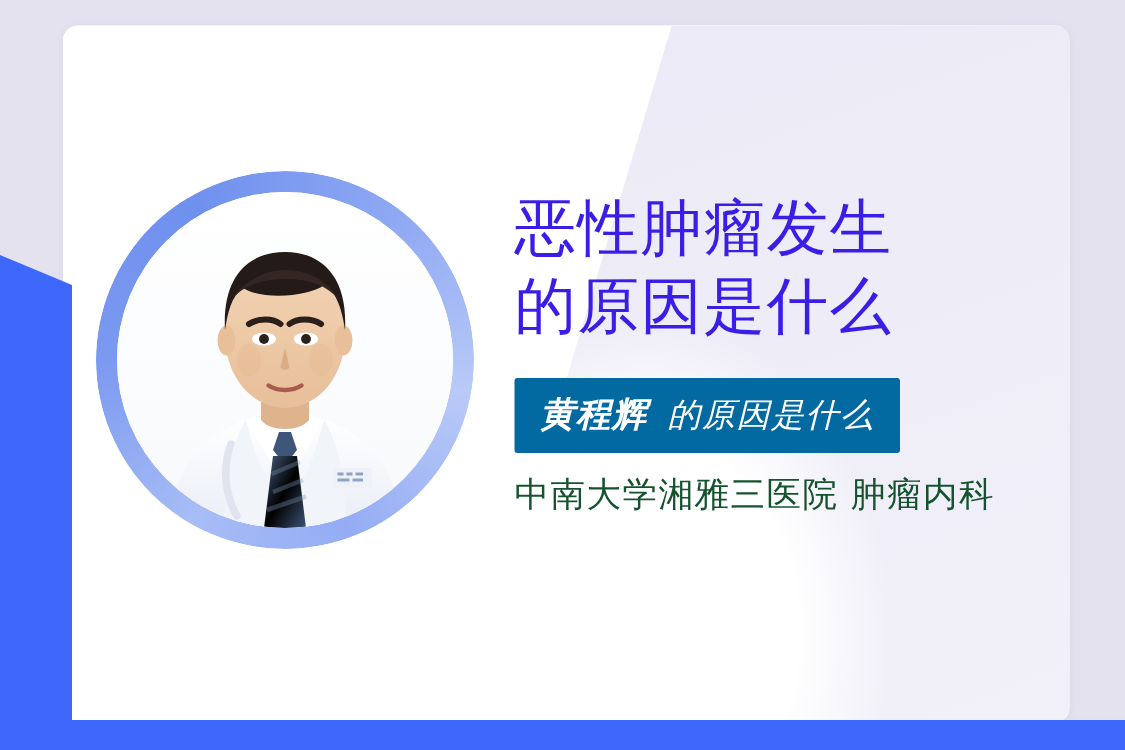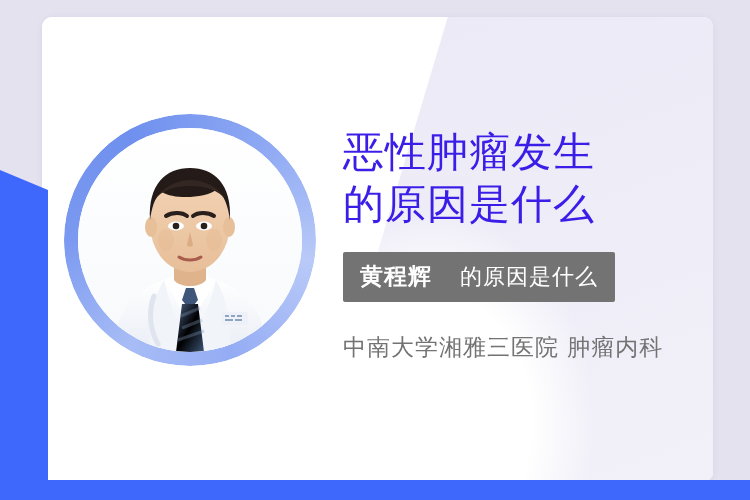--- a/index.html
+++ b/index.html
@@ -139,43 +139,44 @@
     font-size: 41px;
     line-height: 52px;
     letter-spacing: 1px;
     font-weight: 400;
     white-space: pre-line;
     font-family: "DejaVu Sans", "Liberation Sans", sans-serif;
   }
   .badge {
     display: inline-flex;
     align-items: center;
-    gap: 28px;
+    gap: 13px;
     margin-top: 22px;
     padding: 9px 17px 10px 17px;
-    background: #737373;
+    background: #0369a1;
     border-radius: 2px;
+    font-style: italic;
   }
   .badge-name {
     color: #ffffff;
     font-size: 23px;
     font-weight: 700;
     letter-spacing: 1px;
     font-family: "DejaVu Sans", "Liberation Sans", sans-serif;
   }
   .badge-title {
     color: #ffffff;
     font-size: 22px;
     font-weight: 400;
     letter-spacing: 1px;
     font-family: "DejaVu Sans", "Liberation Sans", sans-serif;
   }
   .affiliation {
-    margin-top: 30px;
-    color: #737373;
+    margin-top: 12px;
+    color: #14532d;
     font-size: 23px;
     letter-spacing: 1px;
     font-family: "DejaVu Sans", "Liberation Sans", sans-serif;
   }
 </style>
 </head>
 <body>
 
 <div id="stage">
 

